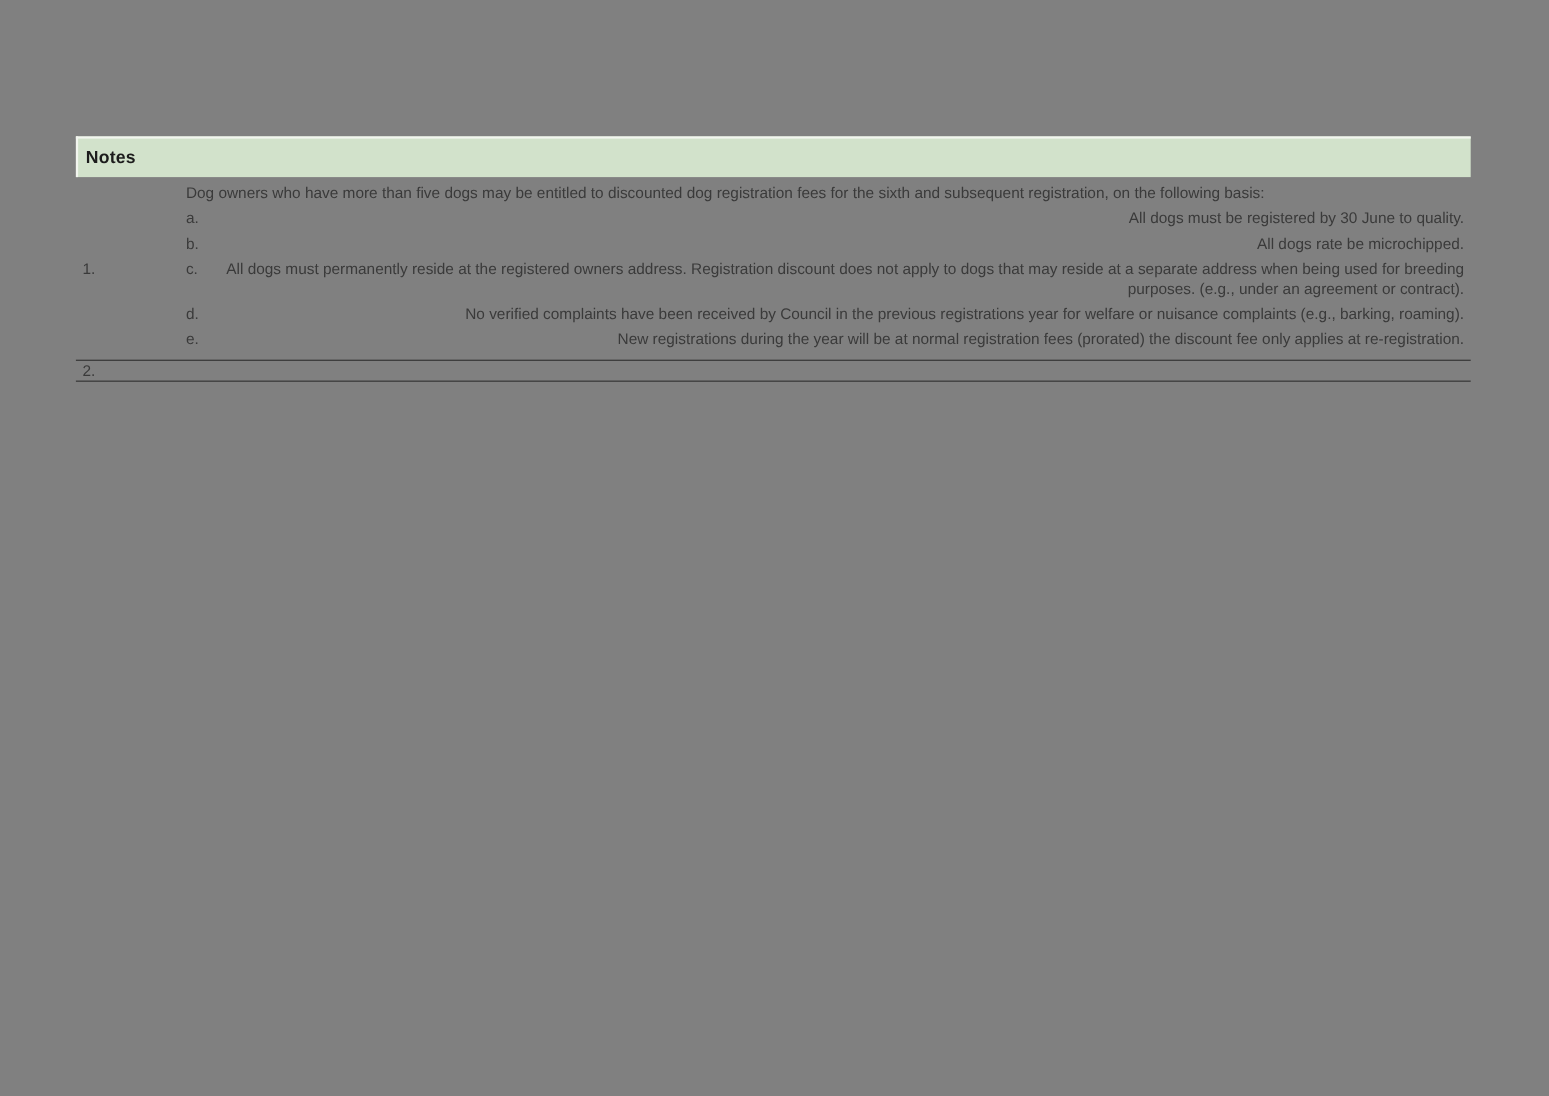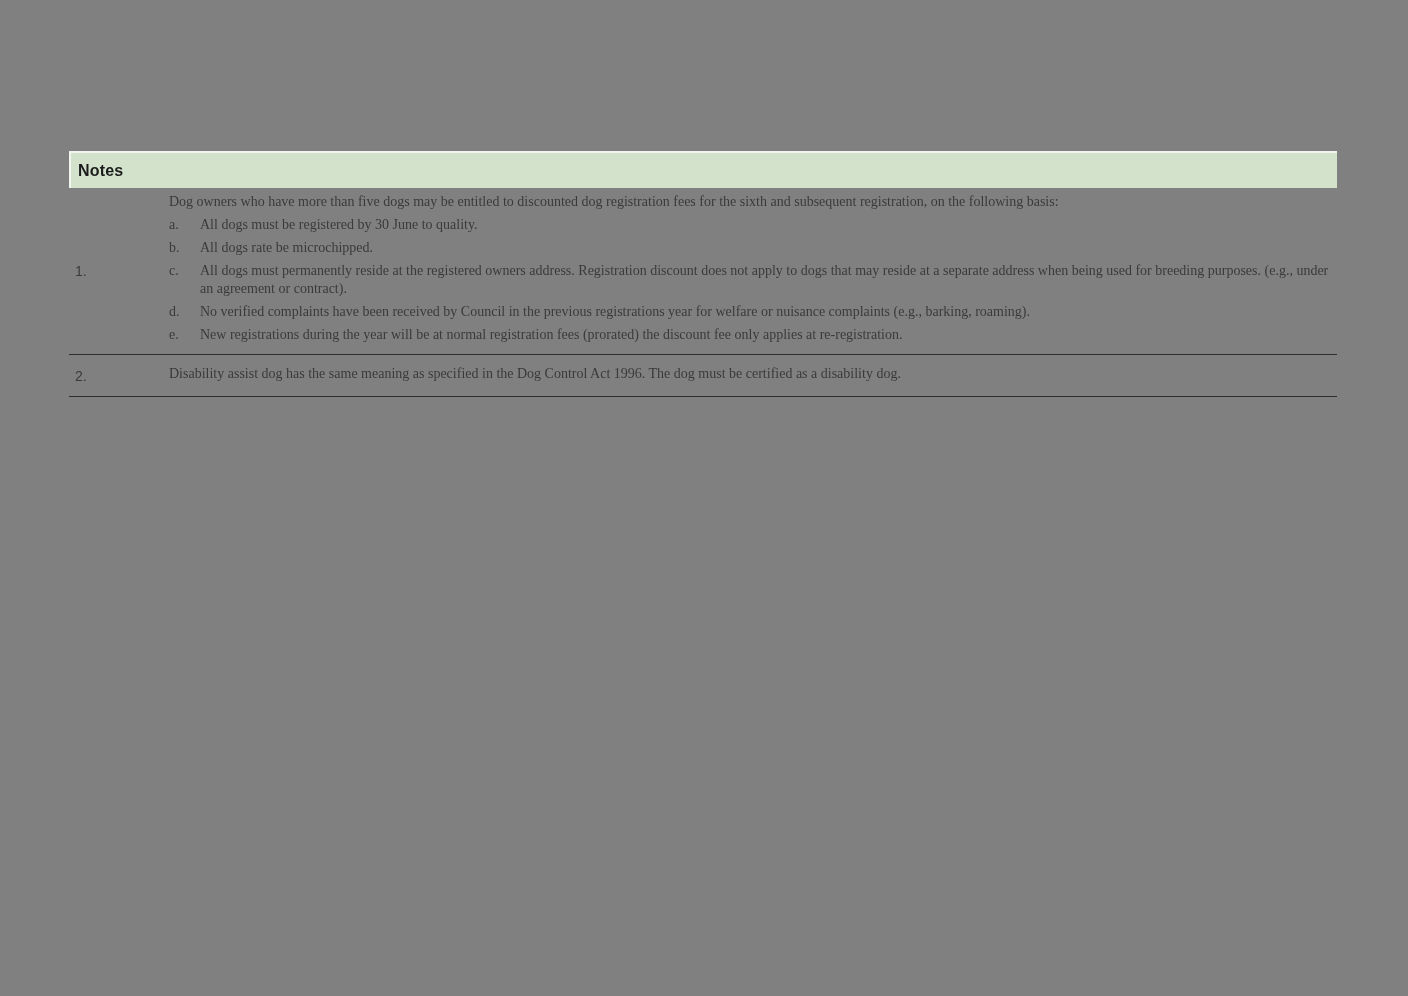--- a/index.html
+++ b/index.html
@@ -7,21 +7,21 @@
   body {
     background: #808080;
     font-family: "Liberation Sans", sans-serif;
     color: #3a3a3a;
     position: relative;
     overflow: hidden;
   }
   .doc-table {
     position: absolute;
     left: 69px;
-    top: 151px;
+    top: 124px;
     width: 1268px;
     font-size: 14px;
     line-height: 18px;
   }
   .notes-header {
     background: #d2e2cb;
     border-top: 2px solid #f2f5ef;
     border-left: 2px solid #f2f5ef;
     height: 37px;
     display: flex;
@@ -40,33 +40,32 @@
     width: 100px;
     flex: 0 0 100px;
     display: flex;
     align-items: center;
     padding-left: 6px;
     color: #3a3a3a;
   }
   .content-cell {
     flex: 1;
     padding: 5px 2px 5px 0;
-    font-family: Liberation Serif, serif;
   }
   .intro-line { margin-bottom: 5px; }
   .sub-list { }
   .sub-item {
     display: flex;
     margin-bottom: 5px;
   }
   .sub-item .letter {
     width: 31px;
     flex: 0 0 31px;
   }
-  .sub-item .item-text { flex: 1; padding-right: 4px; }
+  .sub-item .item-text { flex: 1; padding-right: 4px; text-align: right; }
   .please-note { margin-top: 1px; }
   .row-2 .content-cell { padding: 10px 0 13px 0; }
 </style>
 </head>
 <body>
 
 <div class="doc-table">
 
   <div class="notes-header">
     <span>Notes</span>
@@ -102,16 +101,15 @@
         </div>
       </div>
 
     </div>
   </div>
 
   <div class="note-row row-2">
     <div class="num-cell">
       <span>2.</span>
     </div>
-    <div class="content-cell">Disability assist dog has the same meaning as specified in the Dog Control Act 1996. The dog must be certified as a disability dog.</div>
   </div>
 
 </div>
 
 </body></html>

